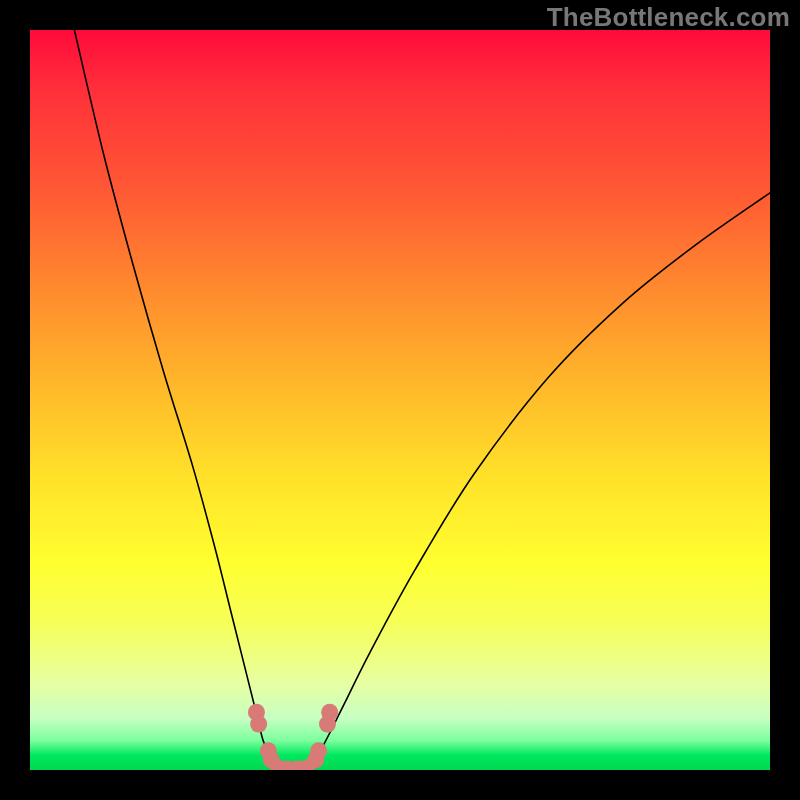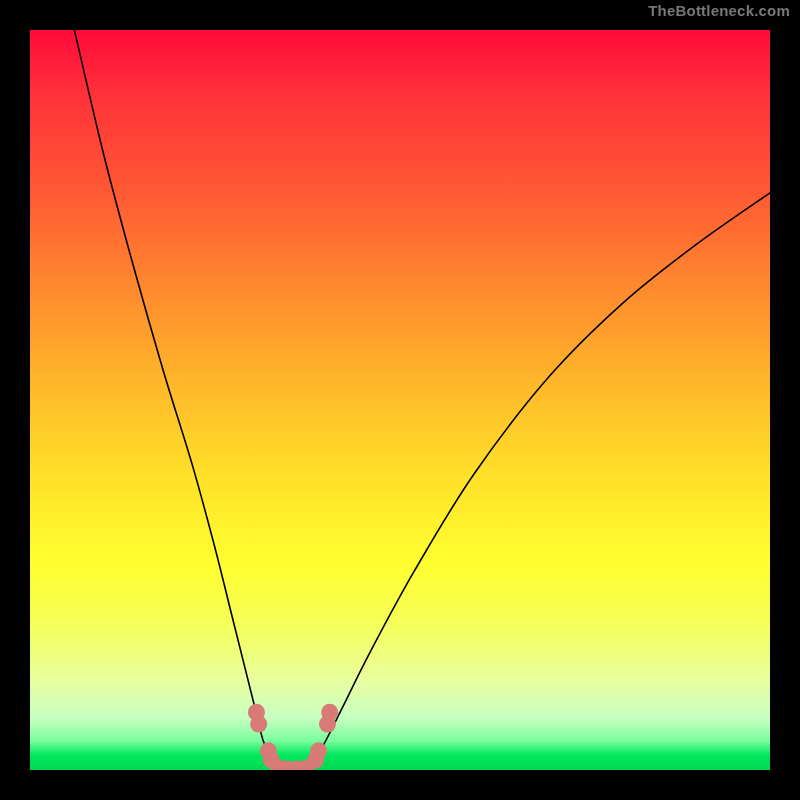--- a/index.html
+++ b/index.html
@@ -15,21 +15,21 @@
     position: relative;
     width: 800px;
     height: 800px;
     background: #000;
   }
   .watermark {
     position: absolute;
     top: 2px;
     right: 10px;
     color: #777;
-    font-size: 15px;
+    font-size: 26px;
     font-weight: bold;
     letter-spacing: 0.2px;
     z-index: 5;
   }
   .plot {
     position: absolute;
     left: 30px;
     top: 30px;
     width: 740px;
     height: 740px;

